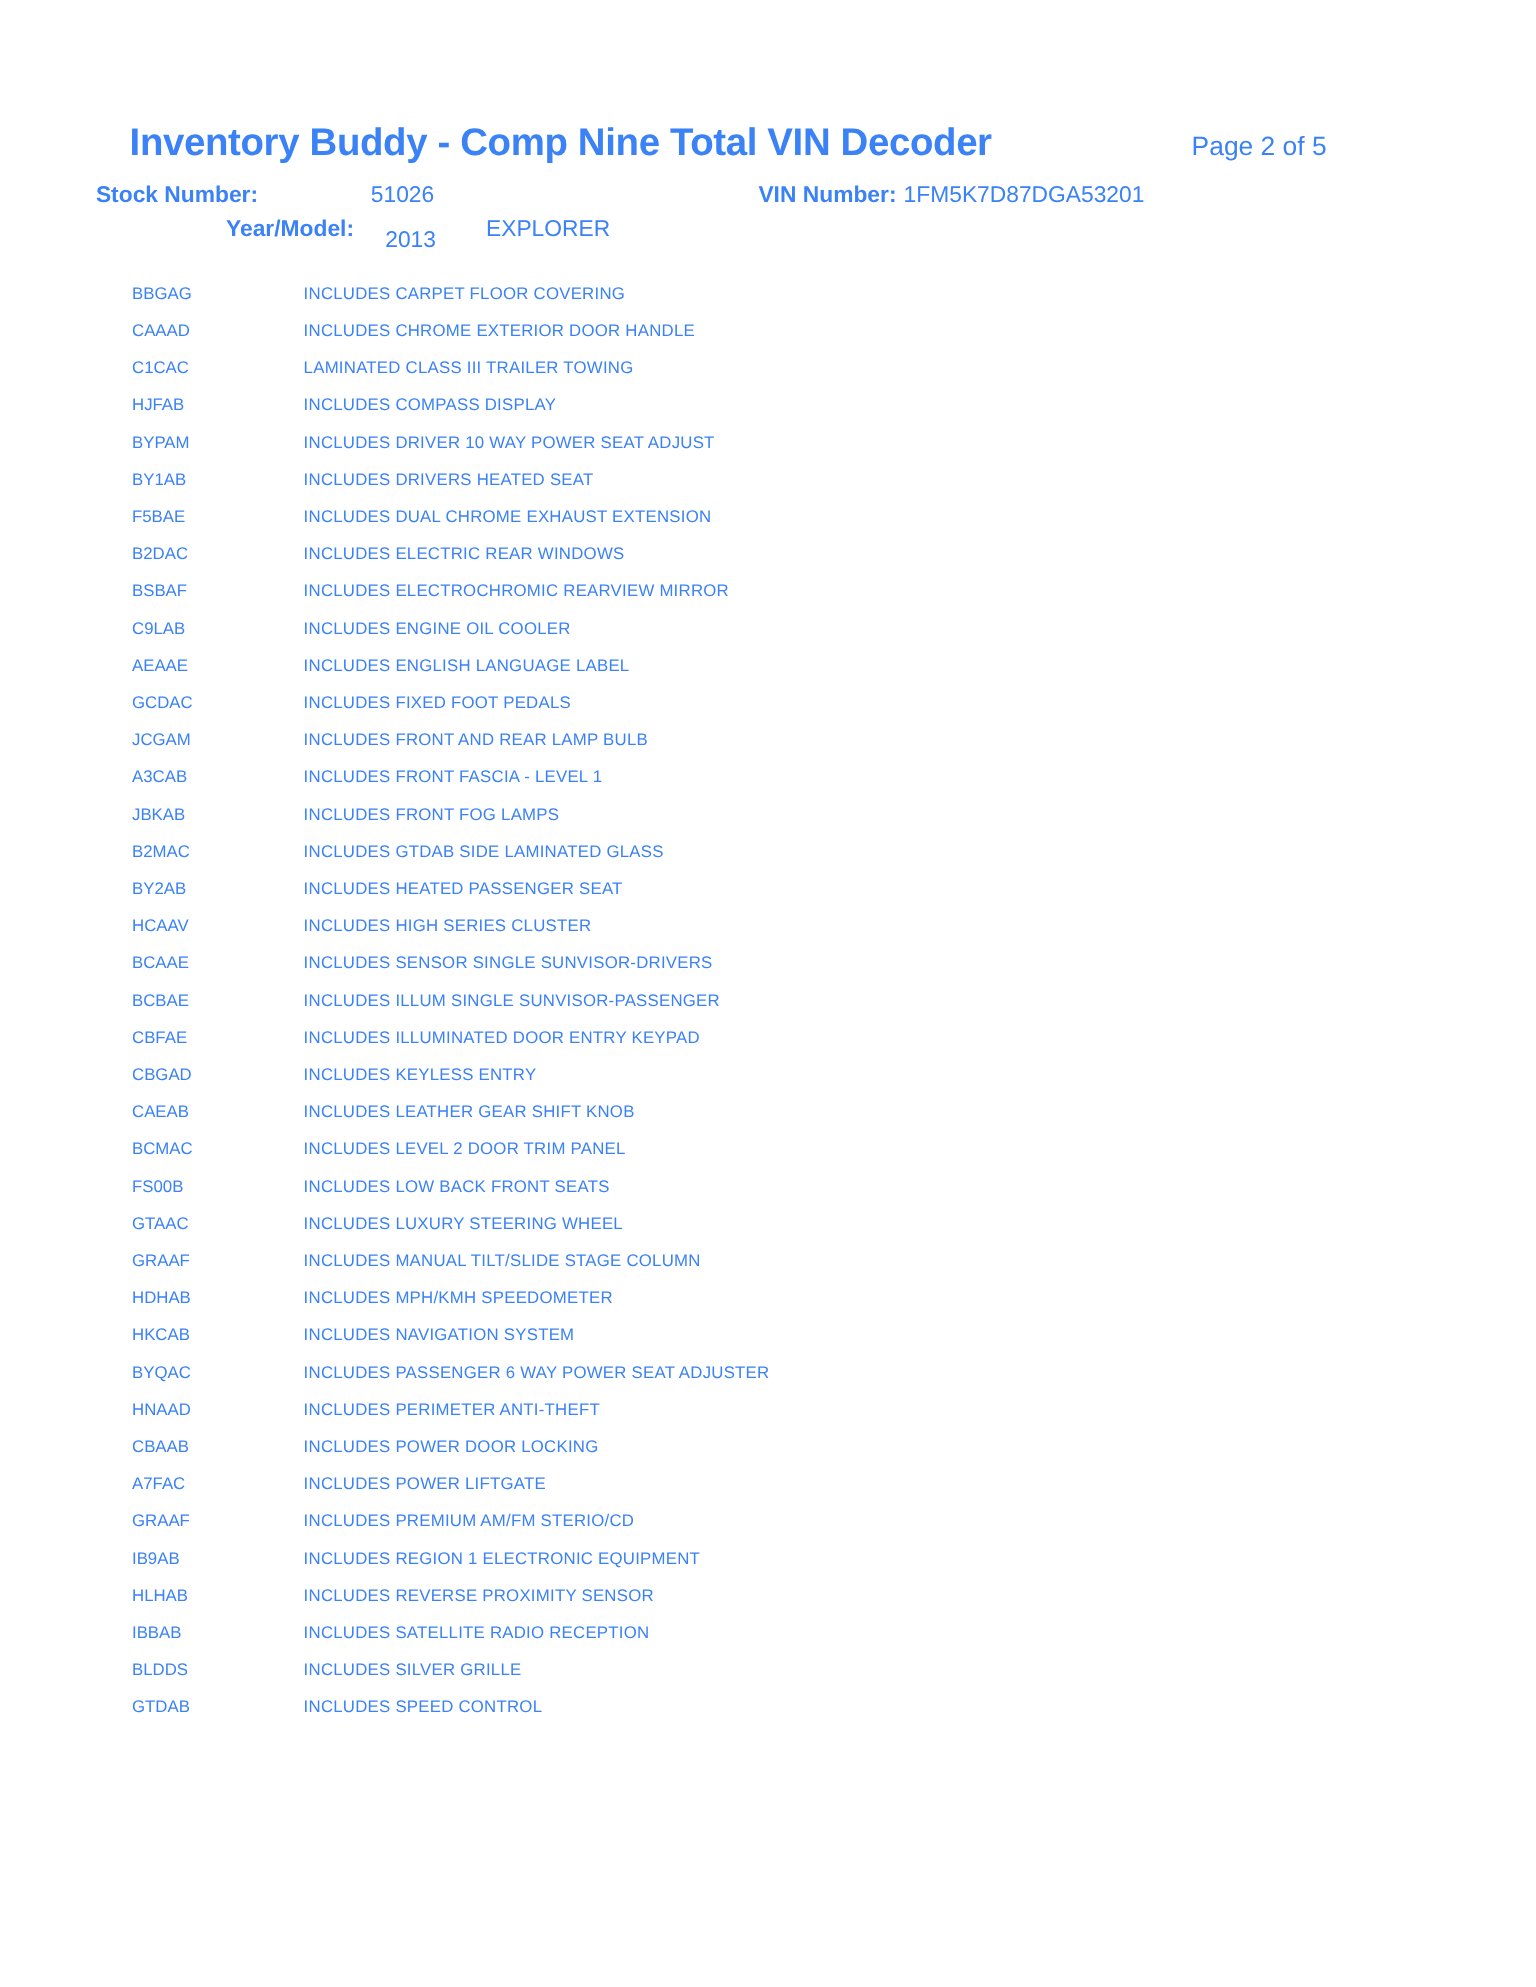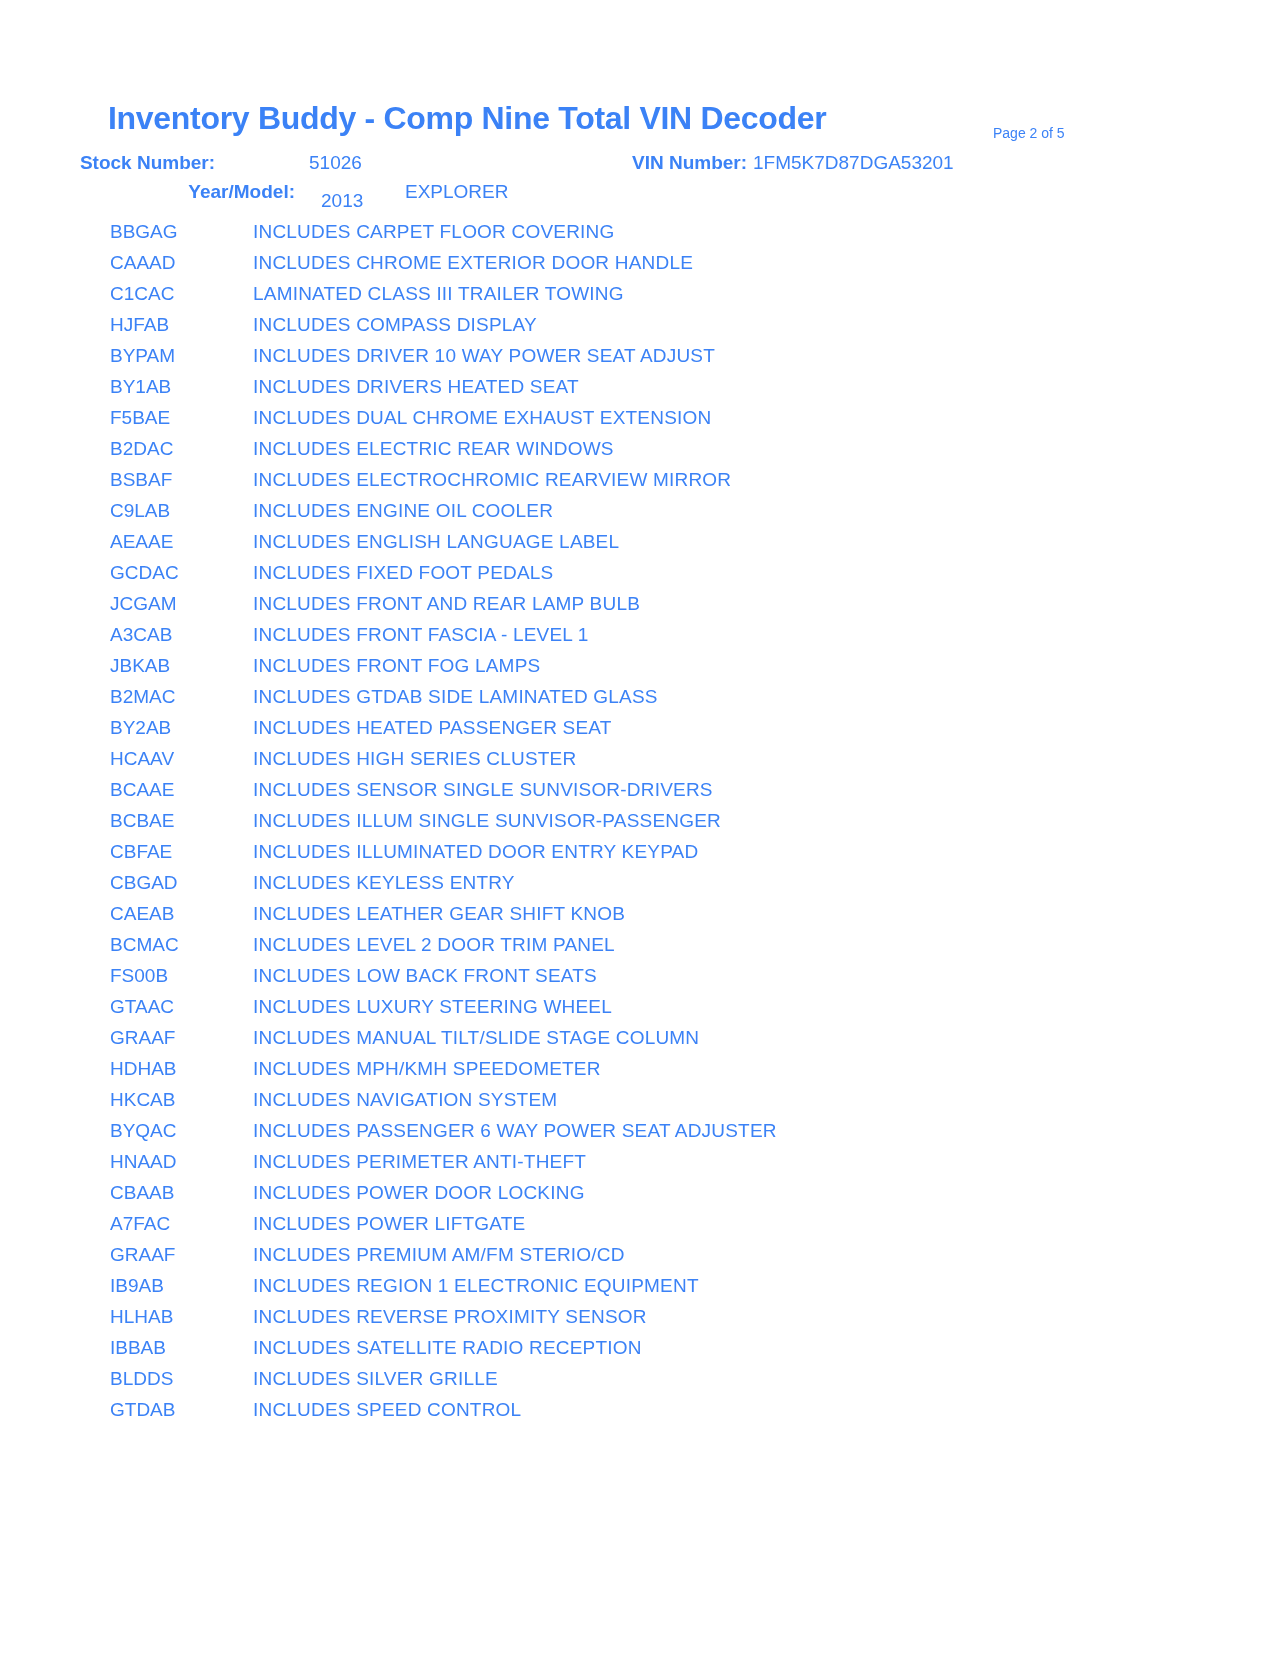--- a/index.html
+++ b/index.html
@@ -23,23 +23,22 @@
     margin: 0;
     font-size: 32px;
     font-weight: bold;
     letter-spacing: -0.3px;
     white-space: nowrap;
   }
   .page-indicator {
     position: absolute;
     left: 993px;
     top: 109px;
-    font-size: 14px;
-    white-space: nowrap;
-    margin-top: 16px;
+    font-size: 22px;
+    white-space: nowrap;
   }
   .hdr-lbl {
     position: absolute;
     font-size: 19px;
     font-weight: bold;
     white-space: nowrap;
   }
   .hdr-val {
     position: absolute;
     font-size: 19px;
@@ -54,22 +53,22 @@
   .model-val { left: 405px; top: 181px; }
   .options {
     position: absolute;
     left: 110px;
     top: 221px;
     width: 1060px;
   }
   .row {
     display: flex;
     height: 31px;
-    align-items: flex-start;
-    font-size: 19px;
+    align-items: flex-end;
+    font-size: 14px;
     white-space: nowrap;
   }
   .code {
     width: 143px;
     flex: 0 0 143px;
   }
   .desc {
     flex: 1;
     letter-spacing: 0.2px;
   }

